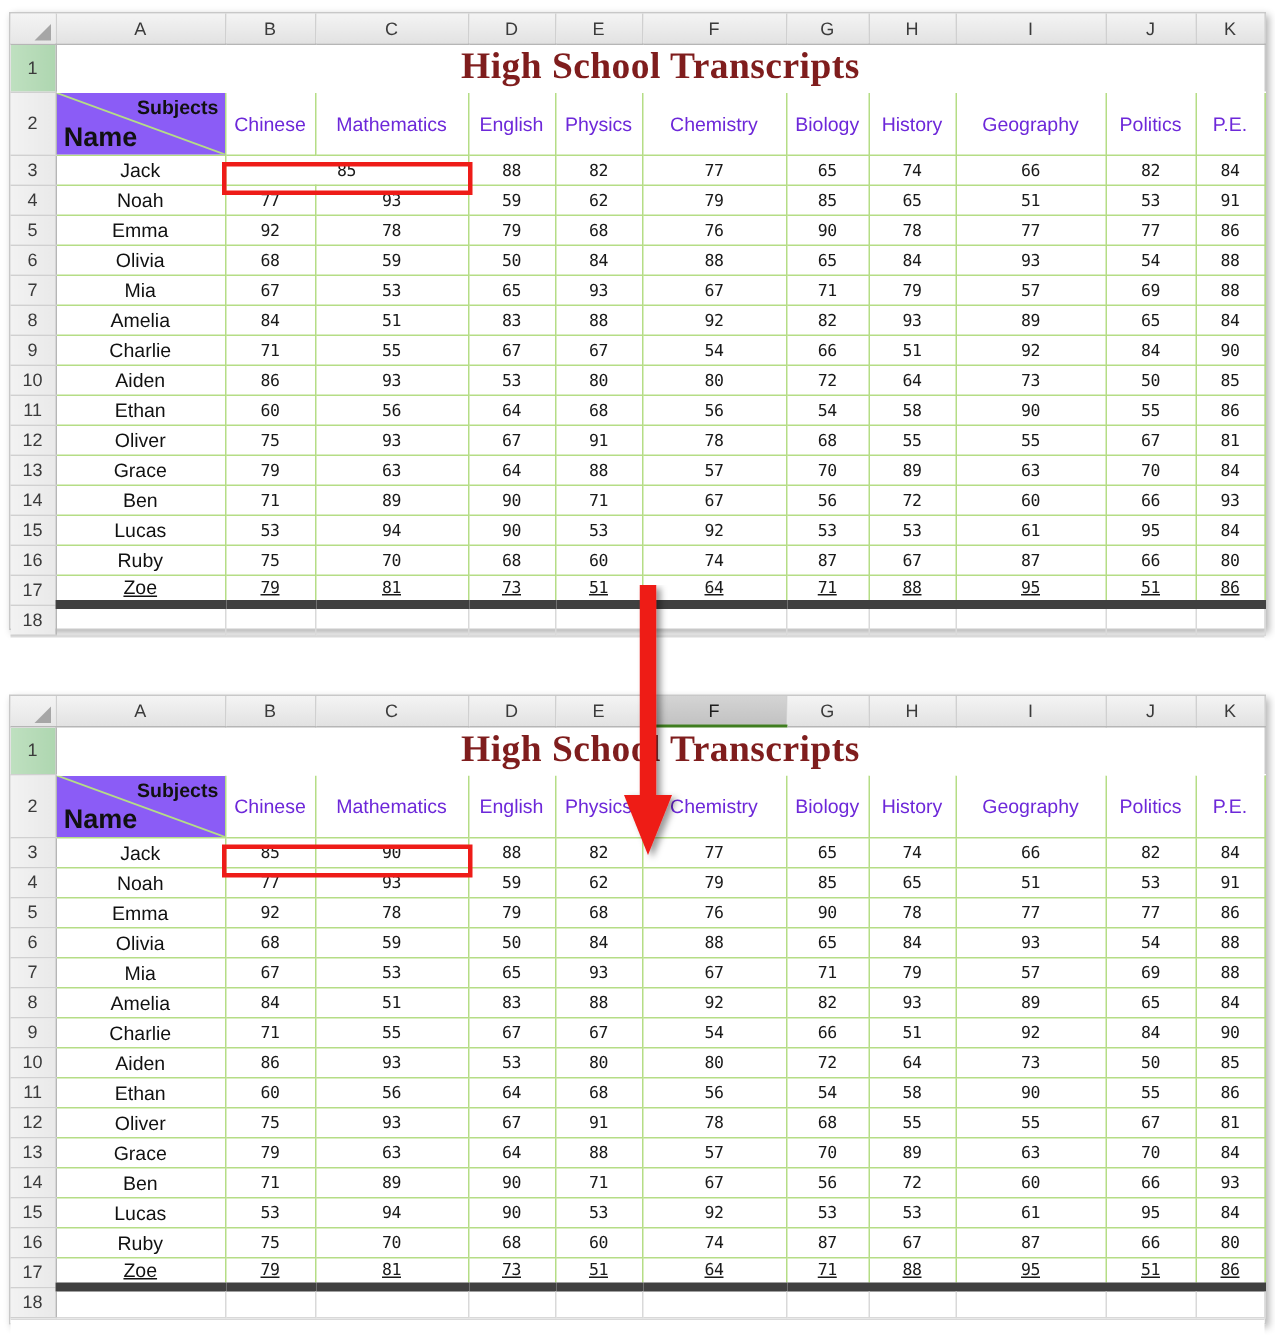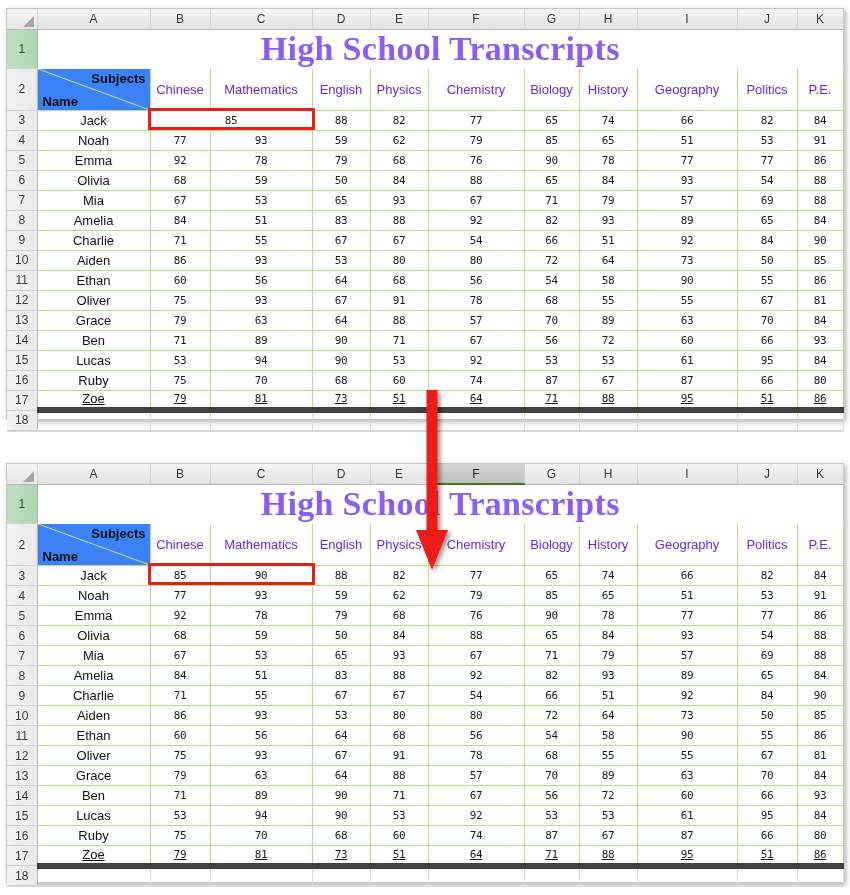--- a/index.html
+++ b/index.html
@@ -114,43 +114,43 @@
   
   td.titlecell {
     height: 32px;
     border-bottom: 1px solid #ffffff;
     text-align: center;
     vertical-align: middle;
   }
   .title-text {
     font-family: "Liberation Serif", serif;
     font-weight: bold;
-    font-size: 34px;
-    color: #8b5cf6;
+    font-size: 25px;
+    color: #7f1d1d;
     letter-spacing: 0.3px;
   }
 
   
   td.diagcell {
     position: relative;
     height: 42px;
     border-right: 1px solid #b5dd86;
     border-bottom: 1px solid #b5dd86;
-    background: #3b82f6;
+    background: #8b5cf6;
   }
   .diag-svg { position: absolute; inset: 0; width: 100%; height: 100%; }
   .diag-subjects {
     position: absolute;
     right: 4px; top: 2px;
     font-size: 13px; font-weight: bold; color: #111111;
   }
   .diag-name {
     position: absolute;
     left: 5px; bottom: 1px;
-    font-size: 13px; font-weight: bold; color: #111111;
+    font-size: 18px; font-weight: bold; color: #111111;
   }
 
   tr.hdrrow td.cell { height: 42px; }
   tr.blankrow td.cell { border-right: 1px solid #d9d9d9; border-bottom: 1px solid #d9d9d9; }
   tr.lastdata td.cell { border-bottom: 6px solid #404040; text-decoration: underline; }
 
   
   .redbox {
     position: absolute;
     border: 3px solid #ee1c18;

